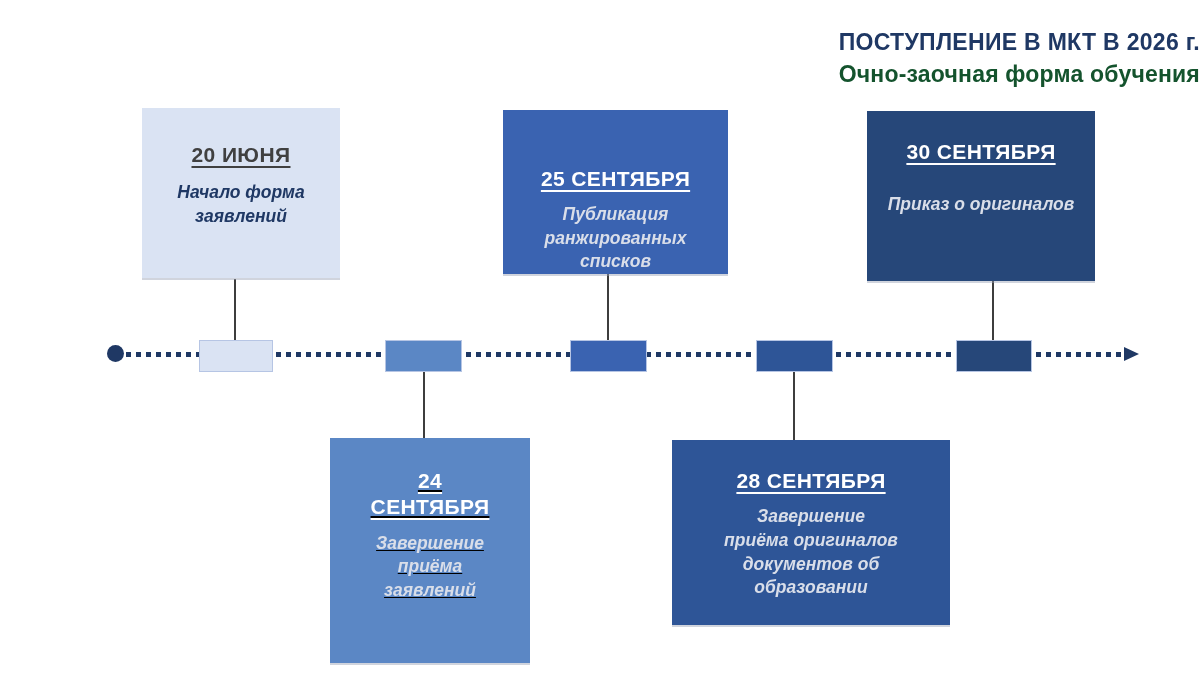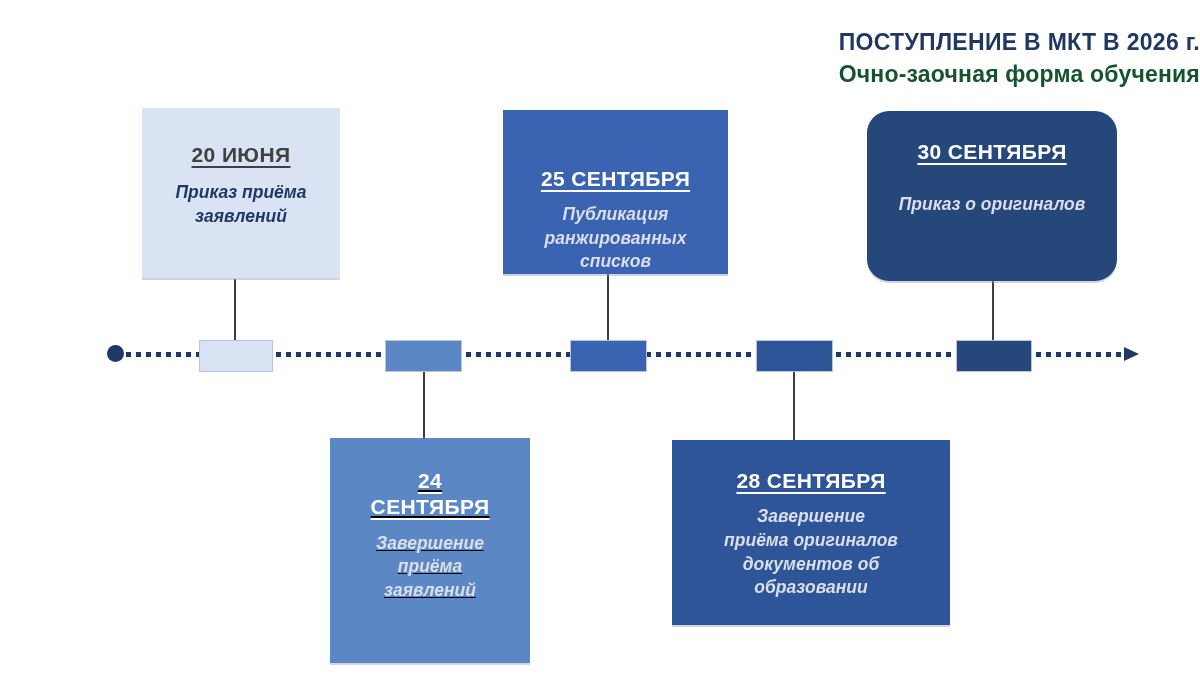--- a/index.html
+++ b/index.html
@@ -57,21 +57,21 @@
   .event-desc {
     font-weight:bold; font-style:italic; font-size:17.5px; line-height:1.35;
     white-space:pre-line; margin-top:11px; color:#d9dee9;
   }
   .b1 { left:142px; top:108px; width:198px; height:170px; background:#dae3f3; padding-top:34px; }
   .b1 .event-date { color:#404040; }
   .b1 .event-desc { color:#1f3864; margin-top:13px; }
   .b2 { left:330px; top:438px; width:200px; height:225px; background:#5b87c5; padding-top:30px;text-decoration:underline; }
   .b3 { left:503px; top:110px; width:225px; height:164px; background:#3a63b1; padding-top:14px;justify-content:flex-end; }
   .b4 { left:672px; top:440px; width:278px; height:185px; background:#2e5597; padding-top:28px; }
-  .b5 { left:867px; top:111px; width:250px; height:170px; background:#264779; padding-top:28px;border-radius:22px; }
+  .b5 { left:867px; top:111px; width:228px; height:170px; background:#264779; padding-top:28px; }
   .b5 .event-desc { margin-top:28px; }
 </style>
 </head>
 <body>
 
 <div class="canvas">
 
   <div class="title-block">
     <div class="title-main">ПОСТУПЛЕНИЕ В МКТ В 2026 г.</div>
     <div class="title-sub">Очно-заочная форма обучения</div>
@@ -88,21 +88,21 @@
   <div class="marker m5"></div>
 
   <div class="connector c1"></div>
   <div class="connector c2"></div>
   <div class="connector c3"></div>
   <div class="connector c4"></div>
   <div class="connector c5"></div>
 
   <div class="event-box b1">
     <div class="event-date">20 ИЮНЯ</div>
-    <div class="event-desc">Приказ приёма
+    <div class="event-desc">Начало форма
 заявлений</div>
   </div>
 
   <div class="event-box b2">
     <div class="event-date">24
 СЕНТЯБРЯ</div>
     <div class="event-desc">Завершение
 приёма
 заявлений</div>
   </div>

